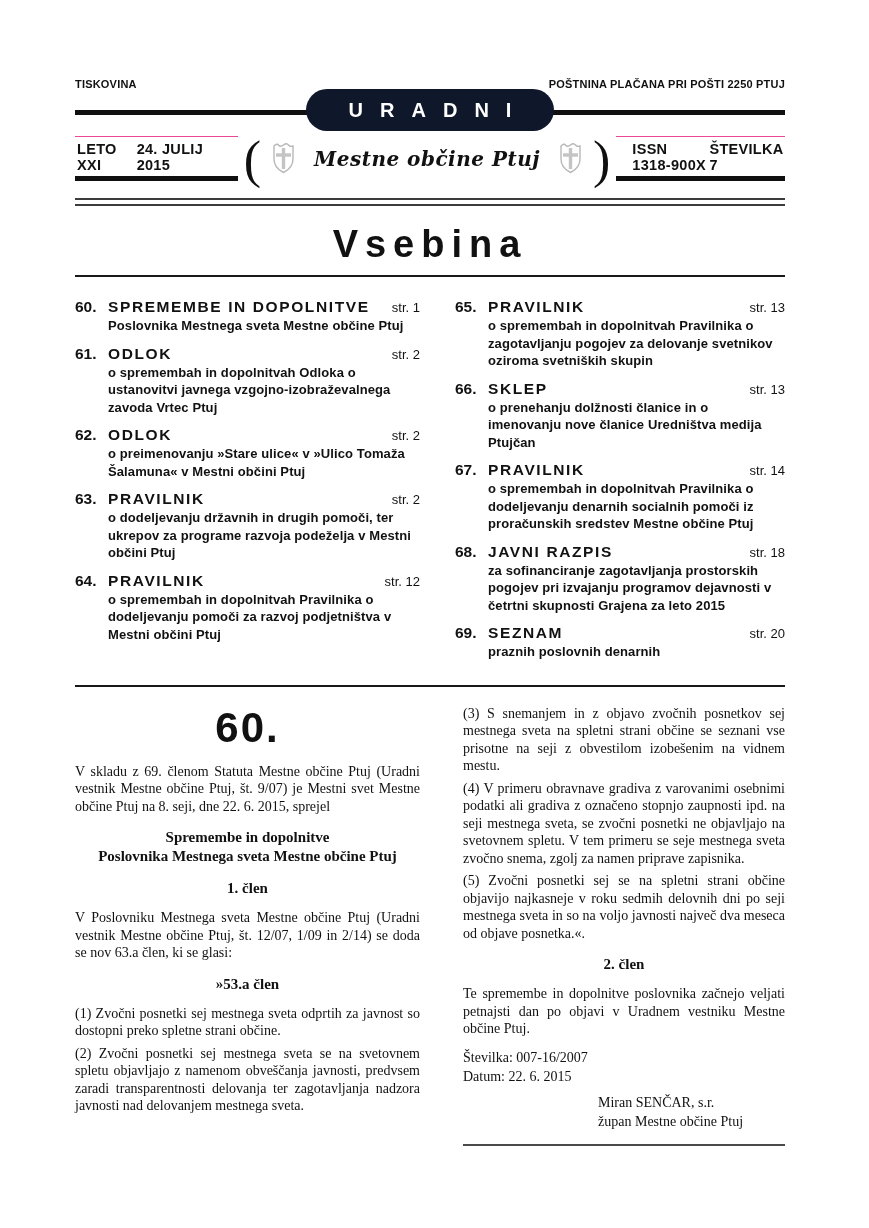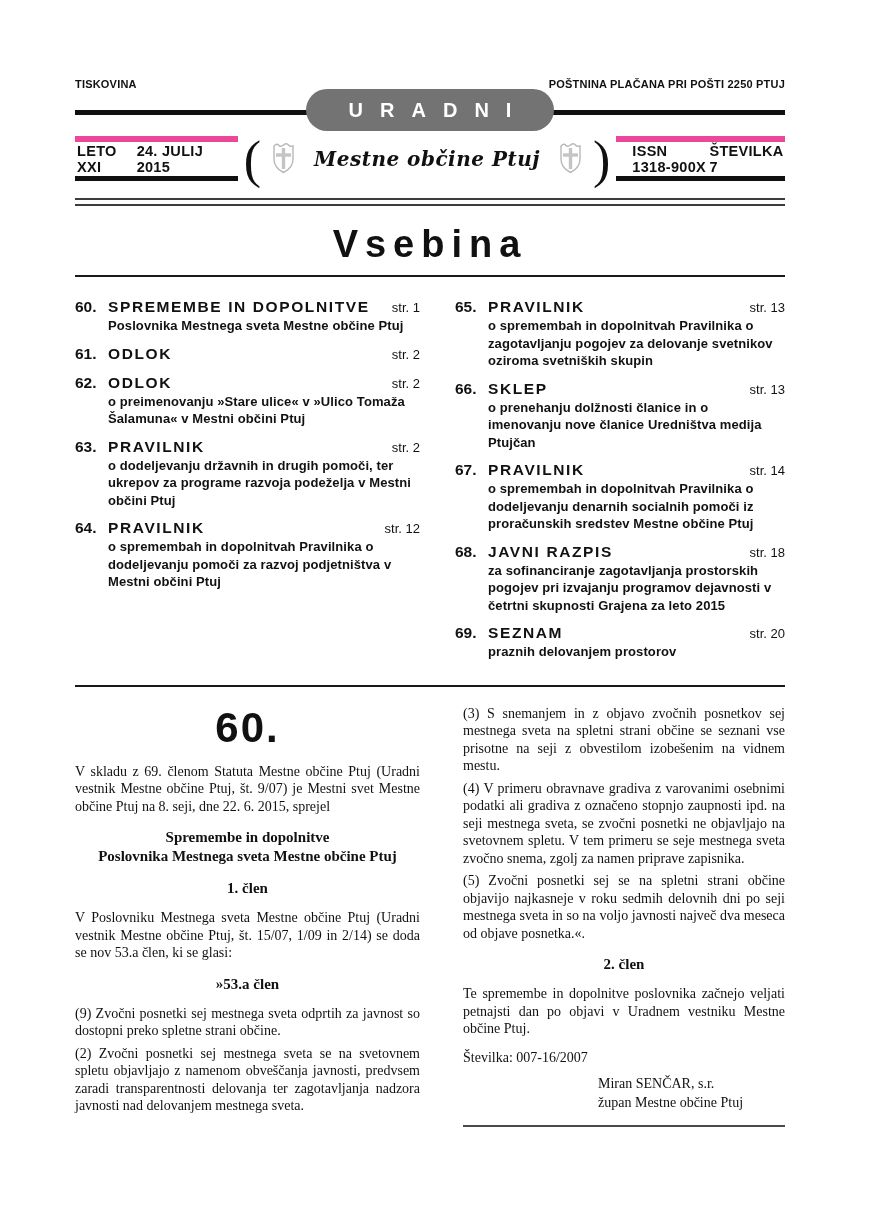--- a/index.html
+++ b/index.html
@@ -9,28 +9,28 @@
     color:#111; overflow:hidden;
     font-family:"Liberation Sans", sans-serif;
     padding:78px 84px 0 75px;
   }
   
   .topline { display:flex; justify-content:space-between; align-items:flex-start;
     font-size:11px; font-weight:bold; letter-spacing:.2px; transform:scaleY(1.05); }
   .rule-row { position:relative; height:42px; margin-top:2px; }
   .rule-row .rule { position:absolute; left:0; right:0; top:18px; height:5px; background:#101010; }
   .pill { position:absolute; left:50%; transform:translateX(-50%); top:-3px;
-    width:248px; height:42px; background:#737373; border-radius:22px;
+    width:248px; height:42px; background:#0f172a; border-radius:22px;
     display:flex; align-items:center; justify-content:center; }
   .pill span { color:#fff; font-size:20px; font-weight:bold; letter-spacing:17px; padding-left:17px; }
   .vestnik-wrap { margin-top:-2px; }
   .vestnik-wrap svg { display:block; }
   
   .band { display:flex; align-items:stretch; margin-top:2px; height:45px; }
-  .band-seg { flex:1; border-top:6px solid #ec4899; border-bottom:5px solid #101010;
+  .band-seg { flex:1; border-top:1px solid #ec4899; border-bottom:5px solid #101010;
     display:flex; align-items:center; justify-content:space-between;
     font-size:14.5px; font-weight:bold; letter-spacing:.3px; }
   .band-seg.left { padding:0 10px 0 2px; }
   .band-seg.right { padding:0 2px 0 16px; }
   .band-center { flex:0 0 auto; display:flex; align-items:center; gap:10px; padding:0 6px; }
   .paren { font-family:"Liberation Serif", serif; font-size:52px; font-weight:normal;
     line-height:0; position:relative; top:1px; color:#101010; }
   .script { font-family:"DejaVu Serif", serif; font-style:italic; font-weight:bold;
     font-size:20px; letter-spacing:.5px; padding:0 8px; white-space:nowrap; }
   .crest { display:block; }
@@ -126,20 +126,21 @@
           </div>
           <div class="toc-desc">Poslovnika Mestnega sveta Mestne občine Ptuj</div>
         </div>
 
         <div class="toc-entry">
           <div class="toc-head">
             <span class="toc-num">61.</span>
             <span class="toc-t">ODLOK</span>
             <span class="toc-page">str. 2</span>
           </div>
+          <div class="toc-desc">o spremembah in dopolnitvah Odloka o ustanovitvi javnega vzgojno-izobraževalnega zavoda Vrtec Ptuj</div>
         </div>
 
         <div class="toc-entry">
           <div class="toc-head">
             <span class="toc-num">62.</span>
             <span class="toc-t">ODLOK</span>
             <span class="toc-page">str. 2</span>
           </div>
           <div class="toc-desc">o preimenovanju »Stare ulice« v »Ulico Tomaža Šalamuna« v Mestni občini Ptuj</div>
         </div>
@@ -201,50 +202,51 @@
           </div>
           <div class="toc-desc">za sofinanciranje zagotavljanja prostorskih pogojev pri izvajanju programov dejavnosti v četrtni skupnosti Grajena za leto 2015</div>
         </div>
 
         <div class="toc-entry">
           <div class="toc-head">
             <span class="toc-num">69.</span>
             <span class="toc-t">SEZNAM</span>
             <span class="toc-page">str. 20</span>
           </div>
-          <div class="toc-desc">praznih delovanjem prostorov</div>
+          <div class="toc-desc">praznih poslovnih denarnih</div>
         </div>
 
       </div>
     </div>
   </div>
 
   <div class="section-divider"></div>
 
   <div class="body-cols">
     <div class="col-left">
       <div class="art-num">60.</div>
       <p>V skladu z 69. členom Statuta Mestne občine Ptuj (Uradni vestnik Mestne občine Ptuj, št. 9/07) je Mestni svet Mestne občine Ptuj na 8. seji, dne 22. 6. 2015, sprejel</p>
       <div class="h-center gap-t">Spremembe in dopolnitve</div>
       <div class="h-center gap-b">Poslovnika Mestnega sveta Mestne občine Ptuj</div>
       <div class="h-center gap-t gap-b">1. člen</div>
-      <p>V Poslovniku Mestnega sveta Mestne občine Ptuj (Uradni vestnik Mestne občine Ptuj, št. 15/07, 1/09 in 2/14) se doda se nov 53.a člen, ki se glasi:</p>
+      <p>V Poslovniku Mestnega sveta Mestne občine Ptuj (Uradni vestnik Mestne občine Ptuj, št. 12/07, 1/09 in 2/14) se doda se nov 63.a člen, ki se glasi:</p>
       <div class="h-center gap-t gap-b">»53.a člen</div>
-      <p>(9) Zvočni posnetki sej mestnega sveta odprtih za javnost so dostopni preko spletne strani občine.</p>
+      <p>(1) Zvočni posnetki sej mestnega sveta odprtih za javnost so dostopni preko spletne strani občine.</p>
       <p>(2) Zvočni posnetki sej mestnega sveta se na svetovnem spletu objavljajo z namenom obveščanja javnosti, predvsem zaradi transparentnosti delovanja ter zagotavljanja nadzora javnosti nad delovanjem mestnega sveta.</p>
     </div>
 
     <div class="col-right">
       <p>(3) S snemanjem in z objavo zvočnih posnetkov sej mestnega sveta na spletni strani občine se seznani vse prisotne na seji z obvestilom izobešenim na vidnem mestu.</p>
       <p>(4) V primeru obravnave gradiva z varovanimi osebnimi podatki ali gradiva z označeno stopnjo zaupnosti ipd. na seji mestnega sveta, se zvočni posnetki ne objavljajo na svetovnem spletu. V tem primeru se seje mestnega sveta zvočno snema, zgolj za namen priprave zapisnika.</p>
       <p>(5) Zvočni posnetki sej se na spletni strani občine objavijo najkasneje v roku sedmih delovnih dni po seji mestnega sveta in so na voljo javnosti največ dva meseca od objave posnetka.«.</p>
       <div class="h-center gap-t gap-b">2. člen</div>
       <p>Te spremembe in dopolnitve poslovnika začnejo veljati petnajsti dan po objavi v Uradnem vestniku Mestne občine Ptuj.</p>
       <div class="meta">
         <div>Številka: 007-16/2007</div>
+        <div>Datum: 22. 6. 2015</div>
       </div>
       <div class="sig">
         <div>Miran SENČAR, s.r.</div>
         <div>župan Mestne občine Ptuj</div>
       </div>
       <div class="endline"></div>
     </div>
   </div>
 
 </div>

